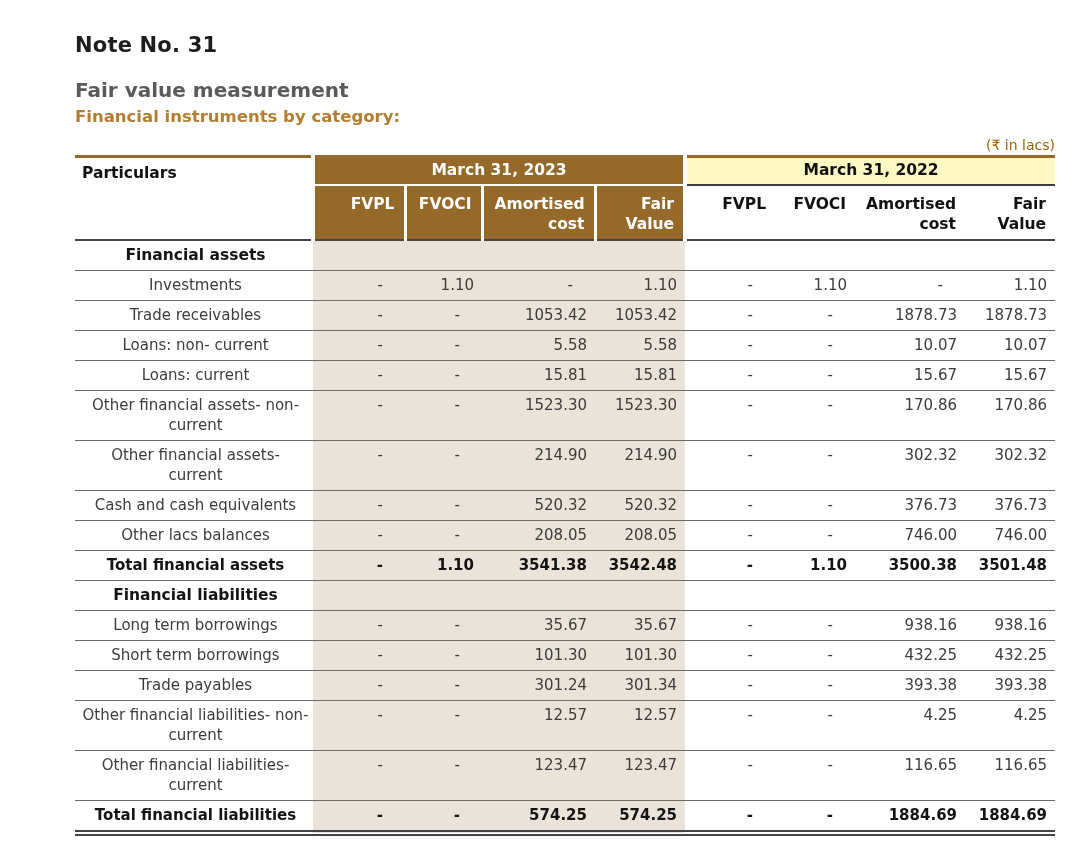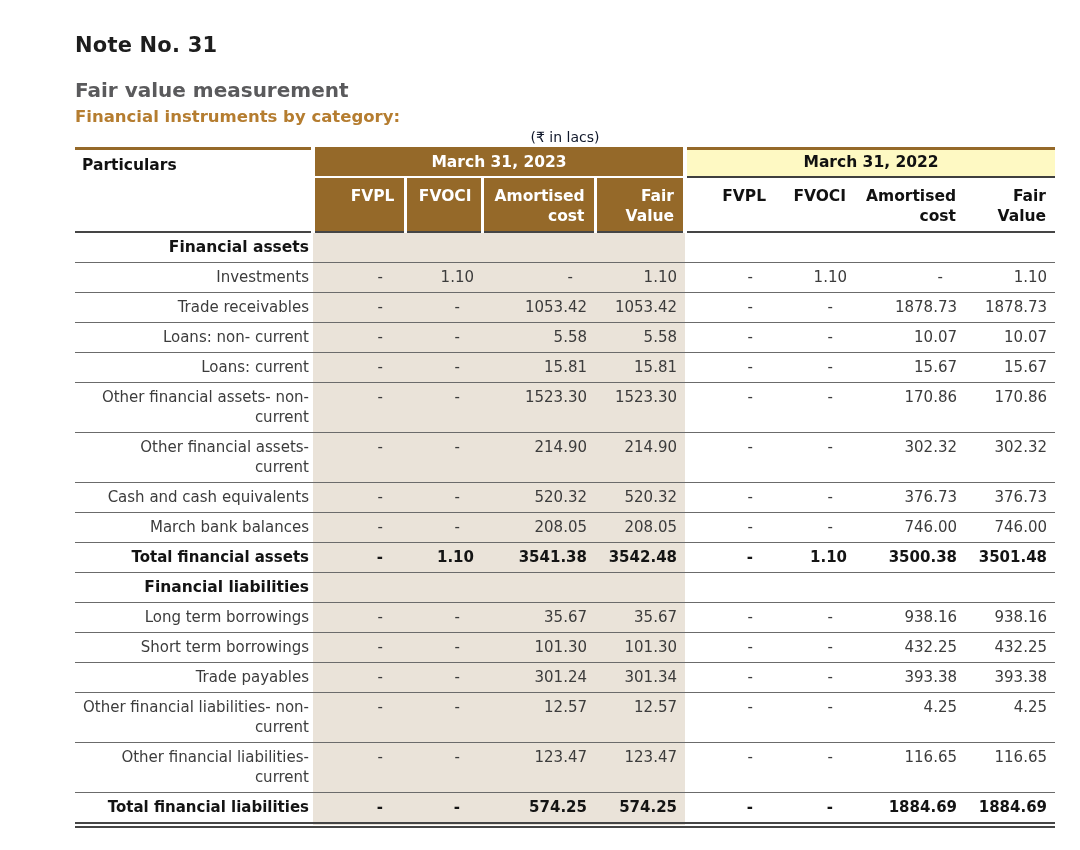--- a/index.html
+++ b/index.html
@@ -16,21 +16,21 @@
   html,body{background:#fff;}
   body{
     width:1080px;height:850px;overflow:hidden;
     font-family:"DejaVu Sans","Liberation Sans",sans-serif;
     color:var(--text);
   }
   .page{width:1080px;height:698px;padding:33px 25px 0 75px;}
   .note-no{font-size:21px;font-weight:bold;color:#1d1d1d;letter-spacing:.2px;}
   .doc-title{font-size:20px;font-weight:bold;color:var(--title-gray);margin-top:21px;}
   .doc-subtitle{font-size:16.5px;font-weight:bold;color:var(--subtitle-brown);margin-top:5px;}
-  .unit-line{font-size:14px;color:#0f172a;text-align:center;margin-top:3px;margin-bottom:2px;}
+  .unit-line{font-size:14px;color:#a16207;text-align:right;margin-top:11px;margin-bottom:2px;}
 
   table.fv{
     width:980px;border-collapse:collapse;table-layout:fixed;
     border-top:3px solid var(--brown);
     font-size:15px;
   }
   th,td{font-weight:normal;}
   
   th.particulars{
     text-align:left;vertical-align:top;padding:6px 6px 0 7px;
@@ -48,21 +48,21 @@
     padding:8px 9px 0 0;font-weight:bold;font-size:15.5px;line-height:20px;
     border-bottom:2px solid var(--dark-line);
   }
   th.s23{background:var(--brown);color:#fff;border-left:3px solid #fff;}
   th.s23.first{border-left:4px solid #fff;}
   th.s23.last{border-right:4px solid #fff;}
   th.s22{background:#fff;color:#111;}
 
   
   td{border-bottom:1px solid var(--row-line);vertical-align:top;line-height:20px;}
-  td.lbl{text-align:right;padding:4px 4px 5px 7px;color:var(--text);}
+  td.lbl{text-align:center;padding:4px 4px 5px 7px;color:var(--text);}
   td.num{text-align:right;padding:4px 8px 5px 0;color:var(--text);}
   td.num.dash{padding-right:22px;}
   td.c23{background:var(--beige);}
   tr.row-section td,tr.row-total td{font-weight:bold;color:var(--text-dark);}
   tr.row-section td.lbl{font-size:15.5px;}
   tr.row-data{height:30px;}
   tr.row-section{height:30px;}
   tr.row-total{height:30px;}
   tr.last td{border-bottom:6px double var(--dark-line);}
 </style>
@@ -185,21 +185,21 @@
           <td class="num c23 dash">-</td>
           <td class="num c23 dash">-</td>
           <td class="num c23">520.32</td>
           <td class="num c23">520.32</td>
           <td class="num dash">-</td>
           <td class="num dash">-</td>
           <td class="num">376.73</td>
           <td class="num">376.73</td>
         </tr>
         <tr class="row-data">
-          <td class="lbl">March bank balances</td>
+          <td class="lbl">Other lacs balances</td>
           <td class="num c23 dash">-</td>
           <td class="num c23 dash">-</td>
           <td class="num c23">208.05</td>
           <td class="num c23">208.05</td>
           <td class="num dash">-</td>
           <td class="num dash">-</td>
           <td class="num">746.00</td>
           <td class="num">746.00</td>
         </tr>
         <tr class="row-total">

